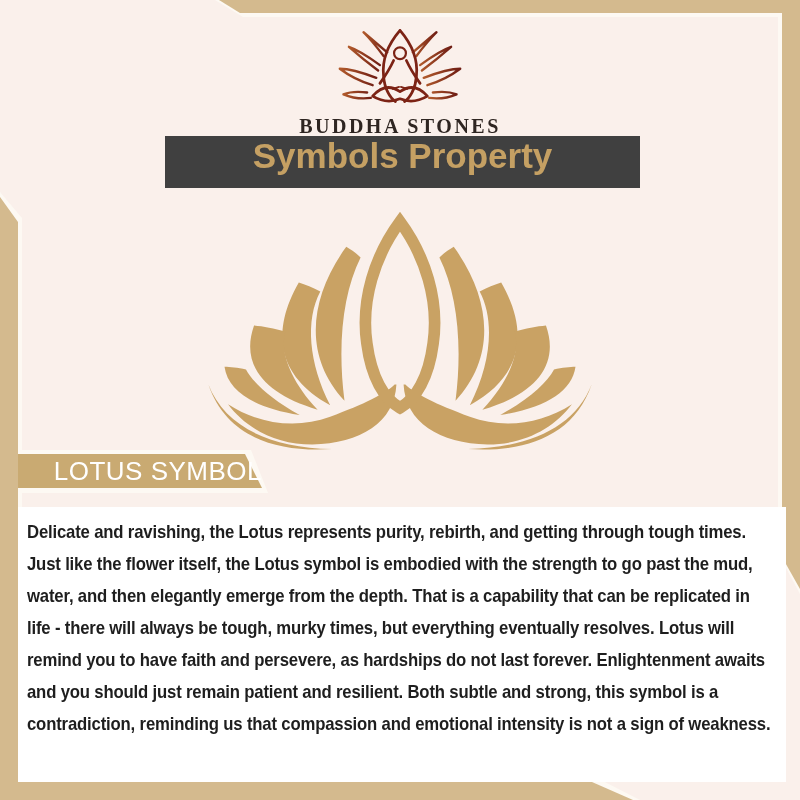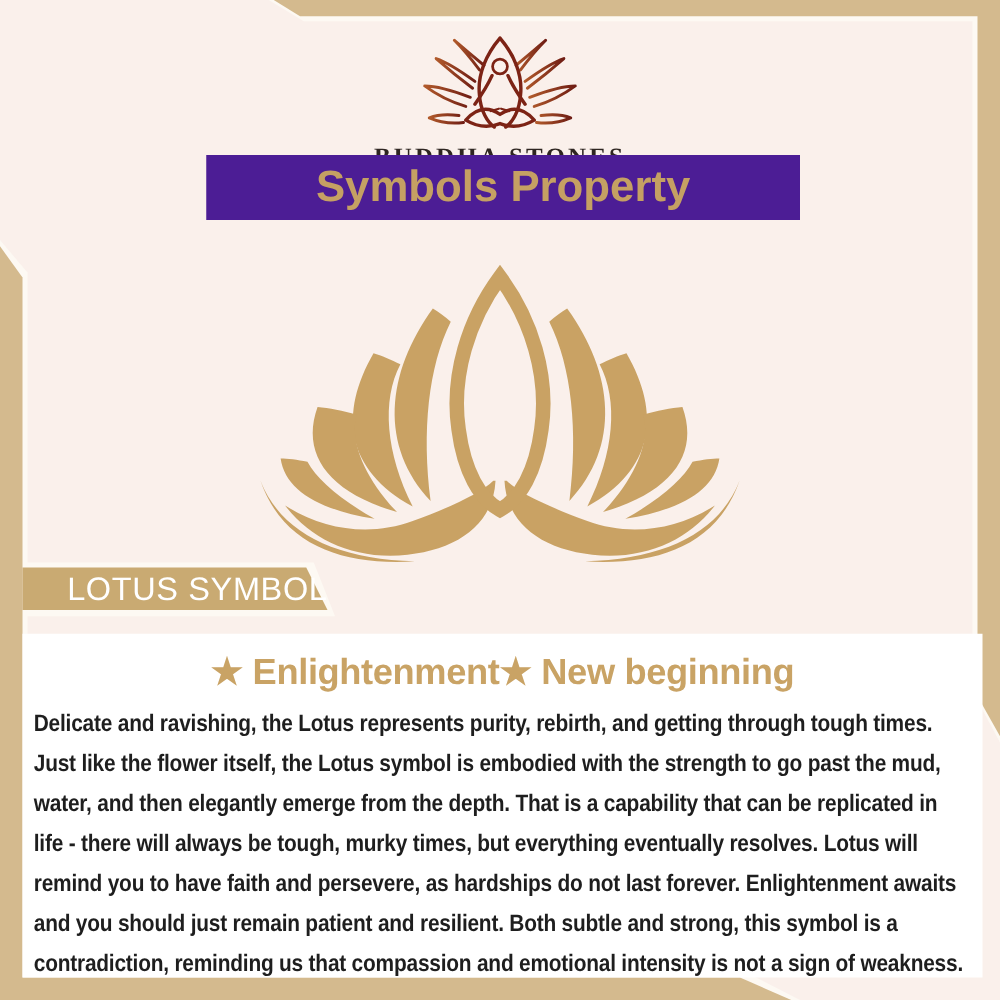--- a/index.html
+++ b/index.html
@@ -10,22 +10,22 @@
   }
   .frame-svg{position:absolute;left:0;top:0;width:800px;height:800px;}
   .logo-svg{position:absolute;left:327px;top:24px;width:146px;height:84px;}
   .brand-name{
     position:absolute;left:0;top:115px;width:800px;text-align:center;
     font-family:"Liberation Serif",serif;font-size:20px;font-weight:600;
     letter-spacing:2.5px;color:#2e2521;
   }
   
   .title-bar{
-    position:absolute;left:165px;top:124px;width:475px;height:52px;
-    background:#4c1d95;display:flex;align-items:center;justify-content:center;
+    position:absolute;left:165px;top:136px;width:475px;height:52px;
+    background:#404040;display:flex;align-items:flex-start;justify-content:center;
   }
   .title-bar span{
     font-size:35px;font-weight:800;color:#c5a063;letter-spacing:0px;
   }
   
   .lotus-svg{position:absolute;left:203px;top:202px;width:394px;height:256px;}
   
   .ribbon-label{
     position:absolute;left:18px;top:454px;width:244px;height:34px;
     line-height:34px;padding-left:24px;box-sizing:border-box;
@@ -130,17 +130,16 @@
       <path d="M6,196 C24,242 72,266 144,268 C80,272 26,254 6,196 Z"></path>
       <path d="M434,196 C416,242 368,266 296,268 C360,272 414,254 434,196 Z"></path>
     </g>
 
     <path d="M220,14 C192,52 176,102 183,150 C188,188 202,212 220,222 C238,212 252,188 257,150 C264,102 248,52 220,14 Z" fill="none" stroke="#c9a264" stroke-width="13"></path>
   </svg>
 
   <div class="ribbon-label">LOTUS SYMBOL</div>
 
   <div class="panel">
-    <h2 class="panel-heading">★ Enlightenment★ New beginning</h2>
     <p class="panel-body">Delicate and ravishing, the Lotus represents purity, rebirth, and getting through tough times. Just like the flower itself, the Lotus symbol is embodied with the strength to go past the mud, water, and then elegantly emerge from the depth. That is a capability that can be replicated in life - there will always be tough, murky times, but everything eventually resolves. Lotus will remind you to have faith and persevere, as hardships do not last forever. Enlightenment awaits and you should just remain patient and resilient. Both subtle and strong, this symbol is a contradiction, reminding us that compassion and emotional intensity is not a sign of weakness.</p>
   </div>
 
 </div>
 
 </body></html>

